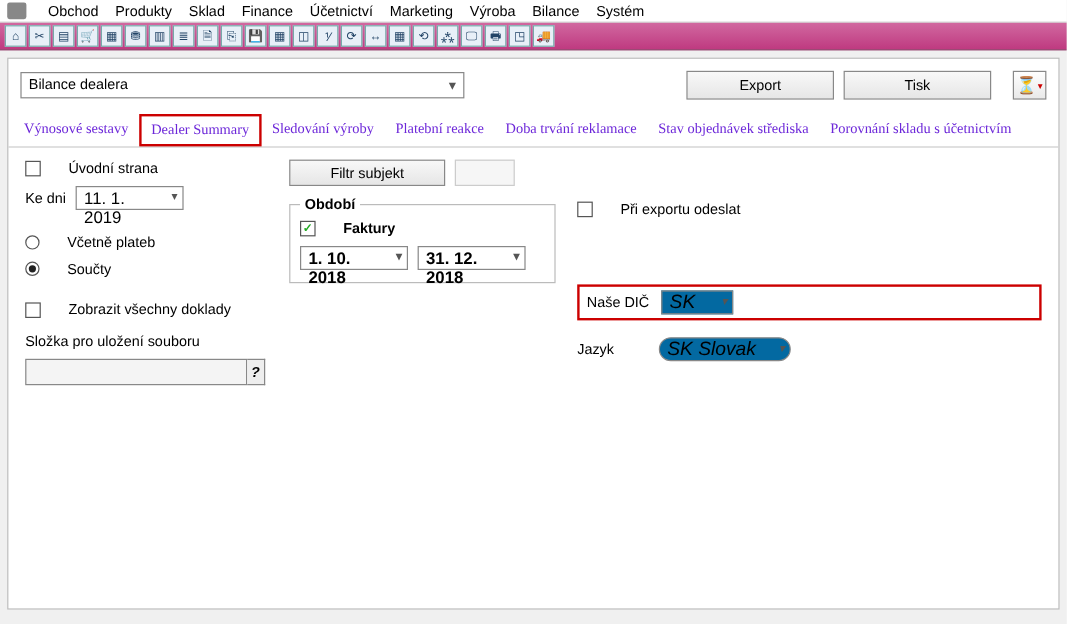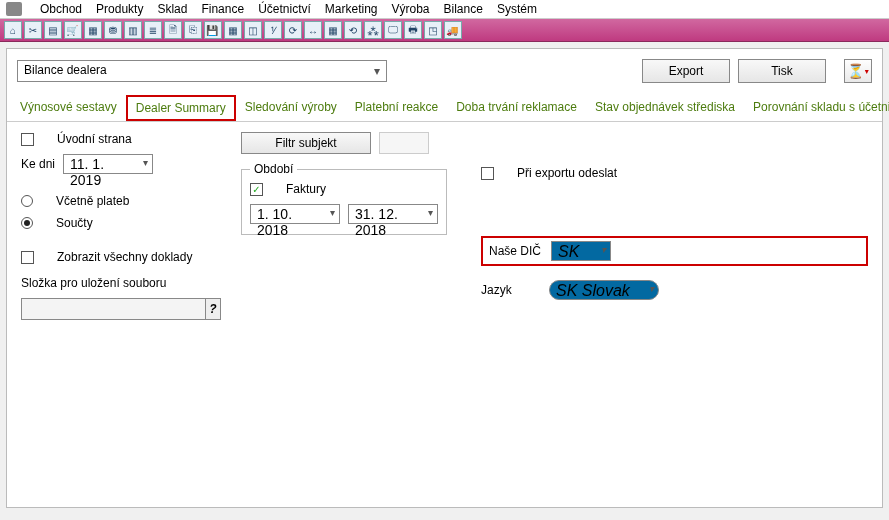--- a/index.html
+++ b/index.html
@@ -11,43 +11,43 @@
   
   .toolbar { background: #c94b8c; background: linear-gradient(#d168a0,#bf3a80); padding: 2px 4px; display: flex; gap: 2px; border-bottom: 1px solid #8a2a5c; }
   .tb-btn { width: 18px; height: 18px; background: #e8f0f8; border: 1px solid #7aa; display: inline-flex; align-items: center; justify-content: center; font-size: 10px; color: #246; }
   
   .content { background: #fff; border: 1px solid #bbb; margin: 6px; height: calc(100% - 60px); position: relative; }
   
   .topbar { padding: 10px 10px 6px 10px; display: flex; align-items: center; gap: 8px; }
   .report-select { width: 370px; height: 22px; border: 1px solid #888; padding: 2px 20px 2px 6px; background: #fff; position: relative; }
   .report-select::after { content: "▾"; position: absolute; right: 6px; top: 3px; color: #555; }
   .spacer { flex: 1; }
-  .btn { width: 88px; height: 24px; border: 1px solid #888; background: linear-gradient(#f8f8f8,#e6e6e6); text-align: center; line-height: 22px; }
+  .btn { width: 123px; height: 24px; border: 1px solid #888; background: linear-gradient(#f8f8f8,#e6e6e6); text-align: center; line-height: 22px; }
   .icon-btn { width: 28px; height: 24px; border: 1px solid #888; background: linear-gradient(#fefefe,#e9e9e9); display: inline-flex; align-items: center; justify-content: center; margin-left: 10px; font-size: 14px; }
   
   .tabs { display: flex; border-bottom: 1px solid #ccc; padding-left: 4px; margin-top: 6px; }
-  .tab { padding: 4px 8px; border: 1px solid transparent; border-bottom: none; color: #4d7c0f; white-space: nowrap; }
+  .tab { padding: 4px 8px; border: 1px solid transparent; border-bottom: none; color: #6d28d9; white-space: nowrap; font-family: Liberation Serif, serif; }
   .highlight-red { border: 2px solid #c00 !important; }
   
   .panel { padding: 10px 14px; display: flex; gap: 20px; }
   .col { display: flex; flex-direction: column; gap: 8px; }
   .col.left { width: 200px; }
   .col.mid { width: 190px; }
   .col.right { flex: 1; padding-left: 30px; }
   
   .chk { display: flex; align-items: center; gap: 23px; }
   .chkbox { width: 13px; height: 13px; border: 1px solid #555; background: #fff; display: inline-flex; align-items: center; justify-content: center; font-size: 10px; color: #2a2; }
   .radio { width: 12px; height: 12px; border: 1px solid #555; border-radius: 50%; display: inline-flex; align-items: center; justify-content: center; }
   .radio.checked::after { content: ""; width: 6px; height: 6px; background: #222; border-radius: 50%; }
   
   .row { display: flex; align-items: center; gap: 8px; }
   .date-dd { width: 90px; height: 20px; border: 1px solid #888; padding: 1px 18px 1px 6px; background: #fff; position: relative; font-size: 14px; }
   .date-dd::after { content: "▾"; position: absolute; right: 4px; top: 2px; color: #555; font-size: 10px; }
   
-  fieldset.period { border: 1px solid #bbb; padding: 6px 8px 10px 8px; }
+  fieldset.period { border: 1px solid #bbb; padding: 6px 24px 10px 8px; font-weight: bold; }
   fieldset.period legend { padding: 0 4px; }
   
   .wide-btn { width: 130px; height: 22px; border: 1px solid #888; background: linear-gradient(#f8f8f8,#e6e6e6); text-align: center; line-height: 20px; }
   
   .folder-label { margin-top: 4px; }
   .folder-input { display: flex; }
   .folder-input input { width: 290px; height: 22px; border: 1px solid #888; background: #f4f4f4; padding: 2px 4px; }
   .folder-input .qbtn { width: 24px; height: 22px; border: 1px solid #888; border-left: none; background: #eee; display: inline-flex; align-items: center; justify-content: center; font-style: italic; font-weight: bold; }
   
   .field-row { display: flex; align-items: center; gap: 8px; }

